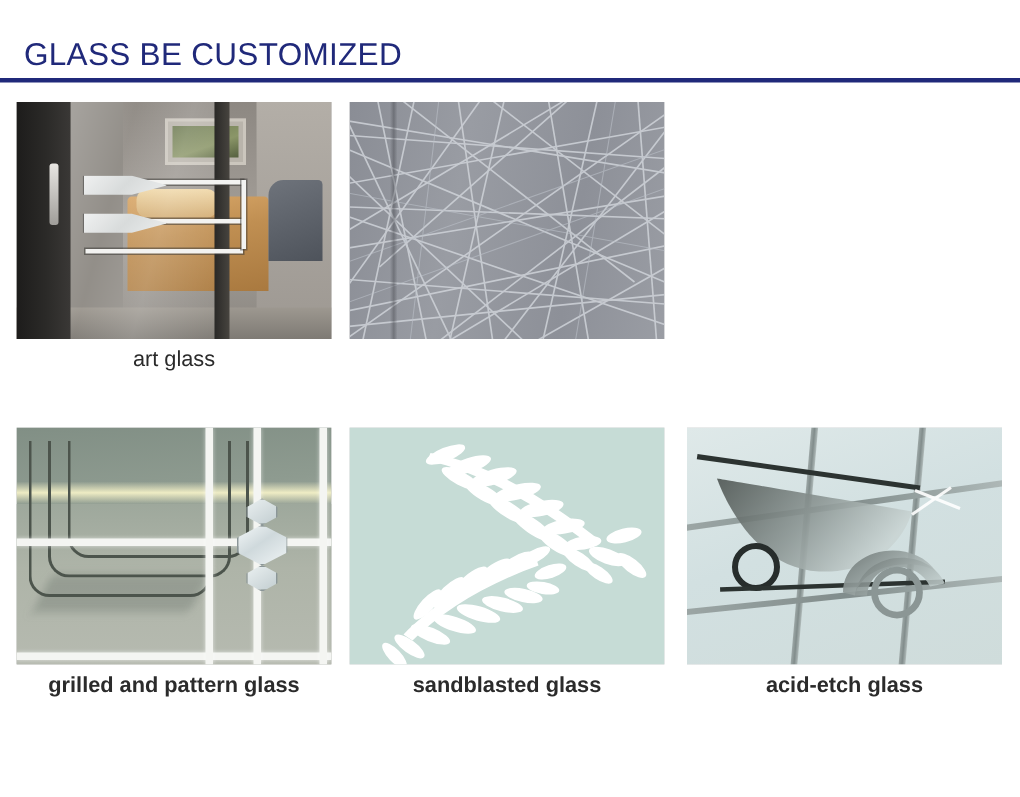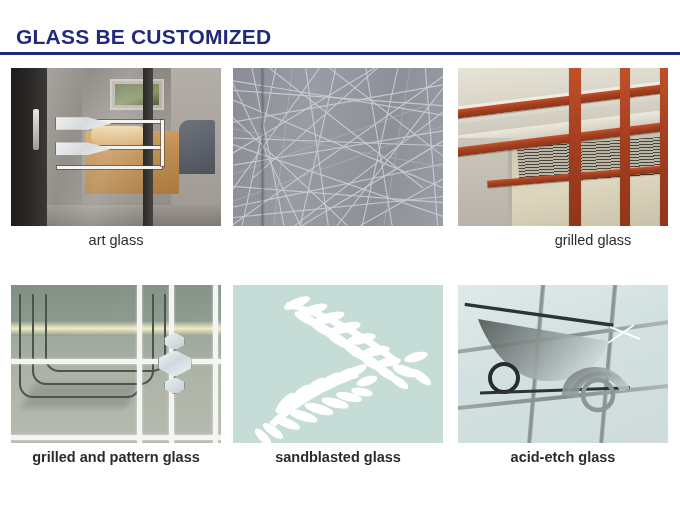--- a/index.html
+++ b/index.html
@@ -27,21 +27,21 @@
     left: 0;
     top: 0;
     width: 680px;
     height: 56px;
   }
   .page-title {
     position: absolute;
     left: 16px;
     top: 25px;
     font-size: 21px;
-    font-weight: bold;
+    font-weight: normal;
     letter-spacing: 0.2px;
     color: #20297a;
     white-space: nowrap;
   }
   .title-rule {
     position: absolute;
     left: 0;
     top: 52px;
     width: 680px;
     height: 3px;
@@ -376,39 +376,20 @@
               <line x1="-5" y1="108" x2="215" y2="30"></line>
               <line x1="60" y1="-5" x2="40" y2="163"></line>
               <line x1="178" y1="-5" x2="150" y2="163"></line>
               <line x1="-5" y1="135" x2="215" y2="56"></line>
             </g>
           </svg>
           <div class="wired-seam"></div>
         </div>
       </div>
 
-      <div class="cell cell-2">
-        <div class="thumb">
-          <div class="grill-bg">
-            <div class="grill-ceiling"></div>
-            <div class="grill-ceil-band"></div>
-            <div class="grill-ceil-band2"></div>
-            <div class="grill-wallL"></div>
-            <div class="grill-window"></div>
-            <div class="grill-blinds"></div>
-            <div class="grill-bar grill-h1"></div>
-            <div class="grill-bar grill-h2"></div>
-            <div class="grill-bar grill-h3"></div>
-            <div class="grill-bar grill-v1"></div>
-            <div class="grill-bar grill-v2"></div>
-            <div class="grill-bar grill-v3"></div>
-          </div>
-        </div>
-        <div class="caption shift-right">grilled glass</div>
-      </div>
     </div>
 
     <div class="row row-1">
 
       <div class="cell cell-0">
         <div class="thumb">
           <div class="gp-bg">
             <div class="gp-floor"></div>
             <div class="gp-highlight"></div>
             <div class="gp-shadow"></div>

